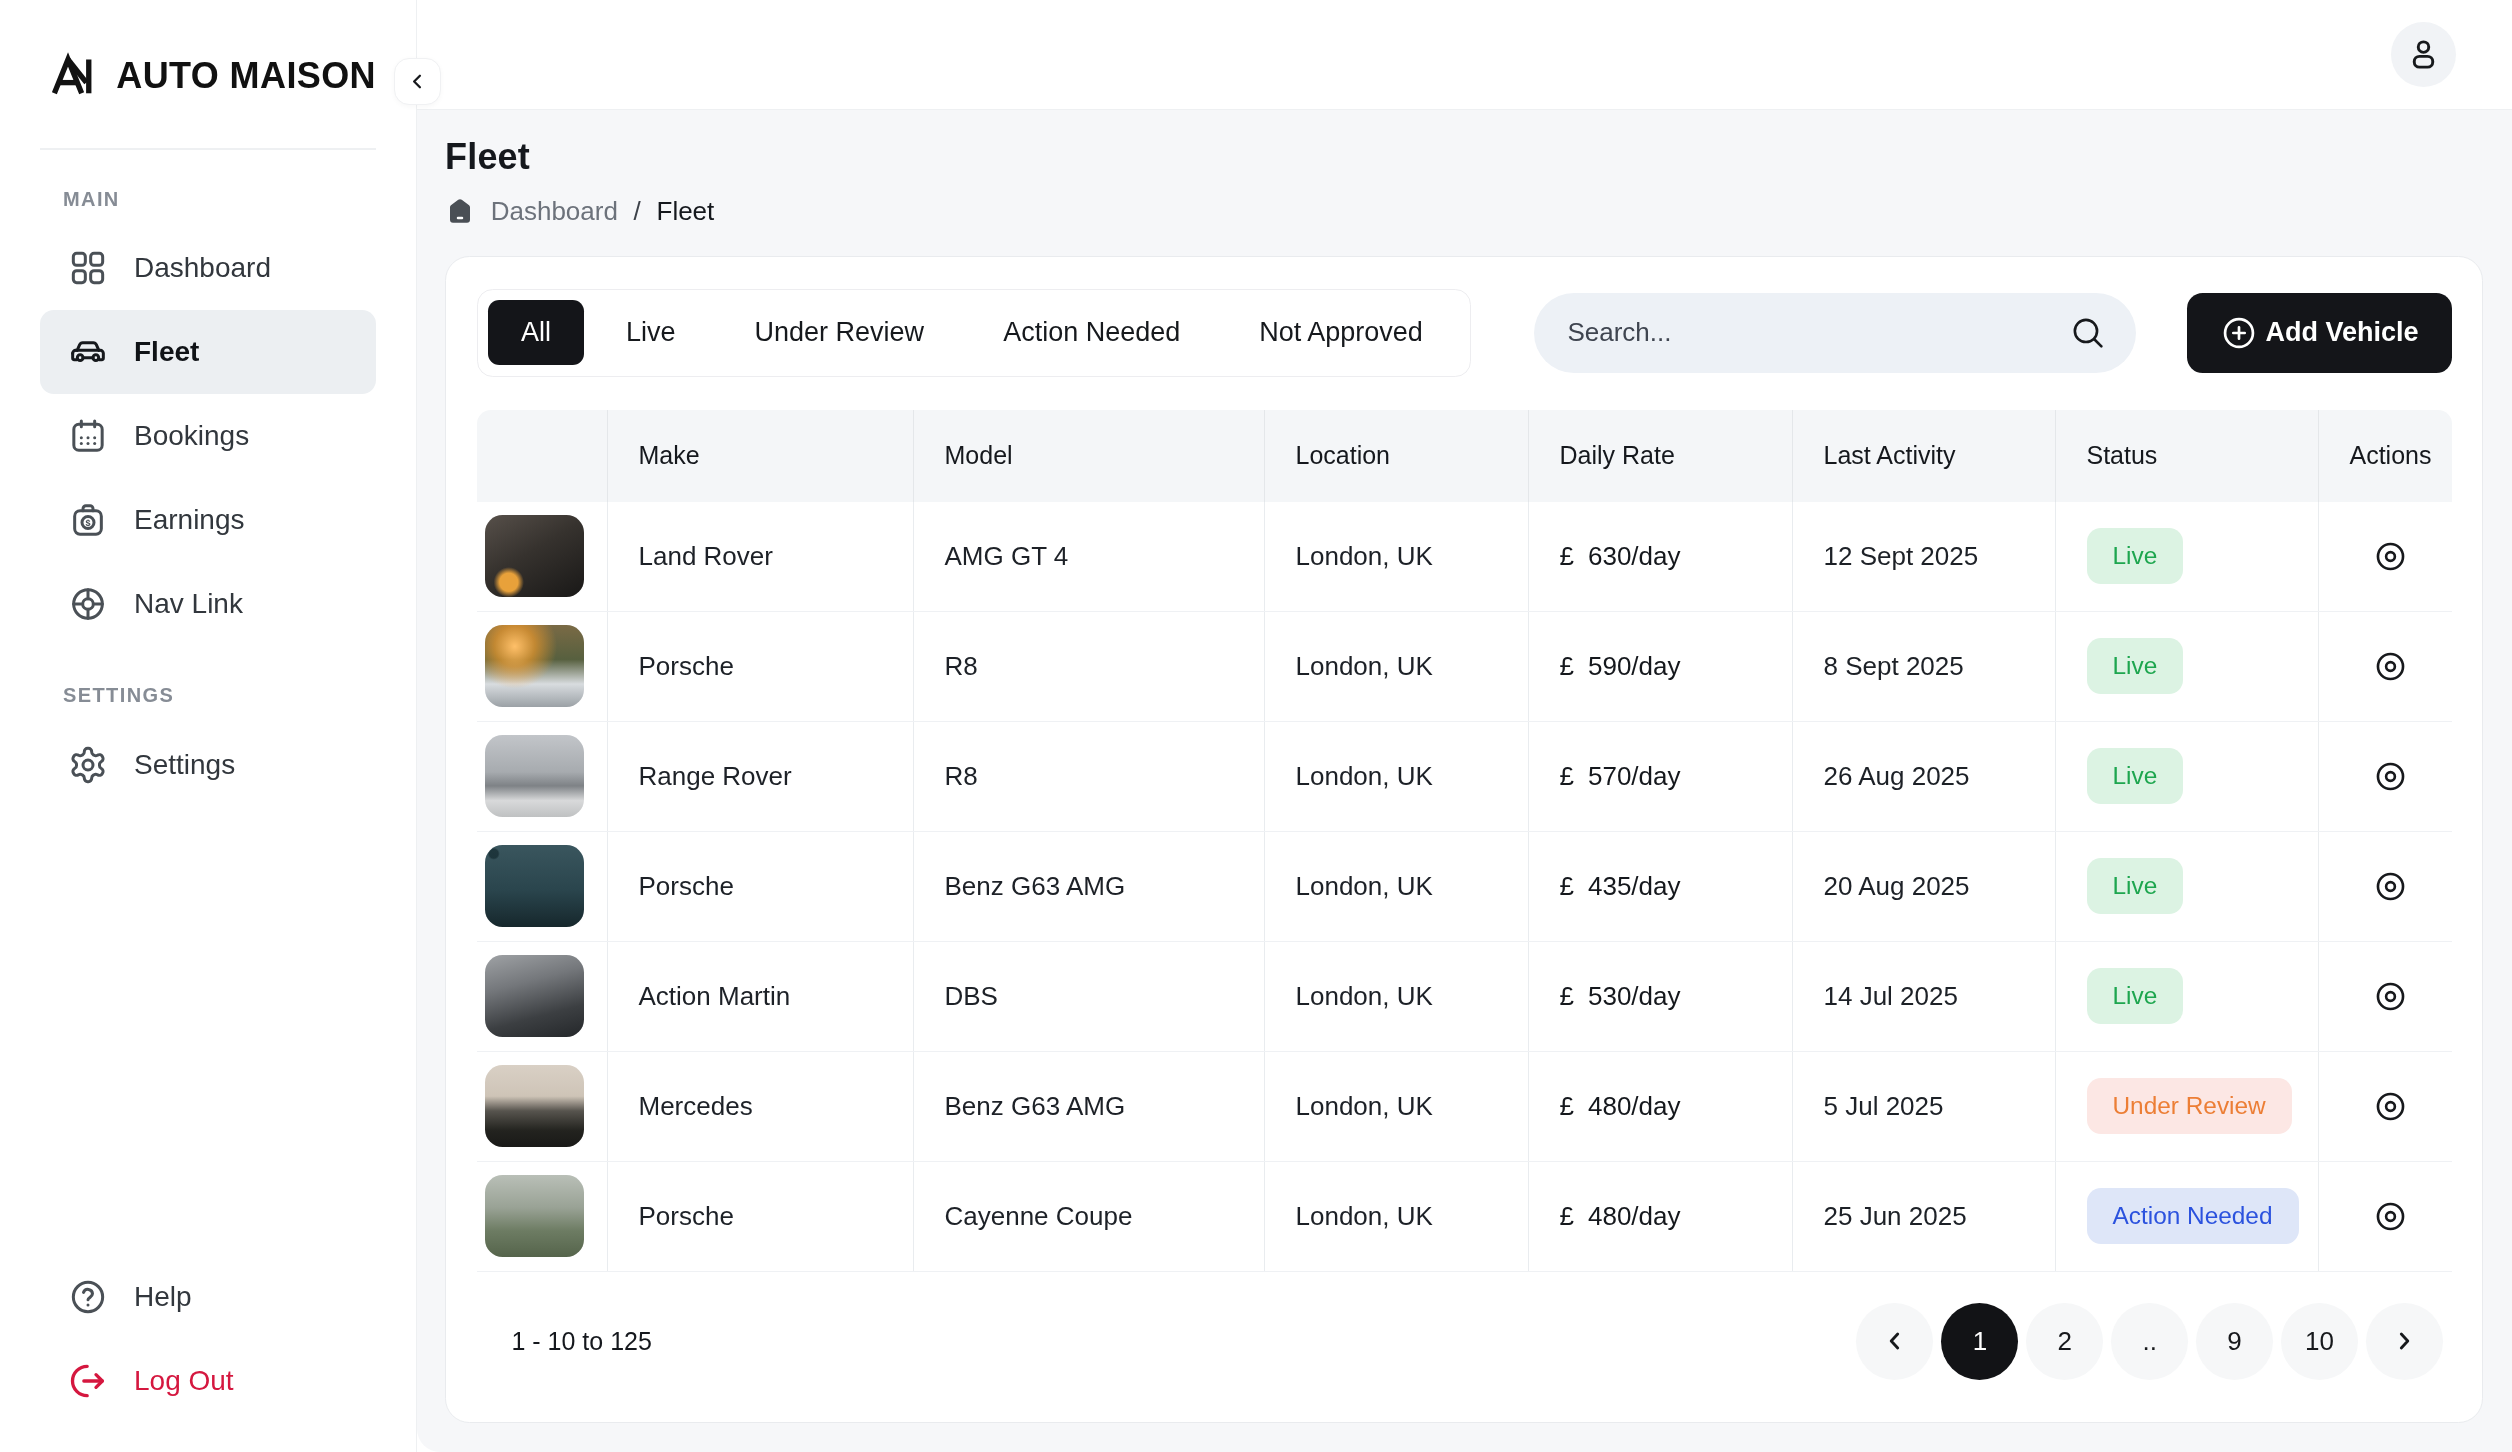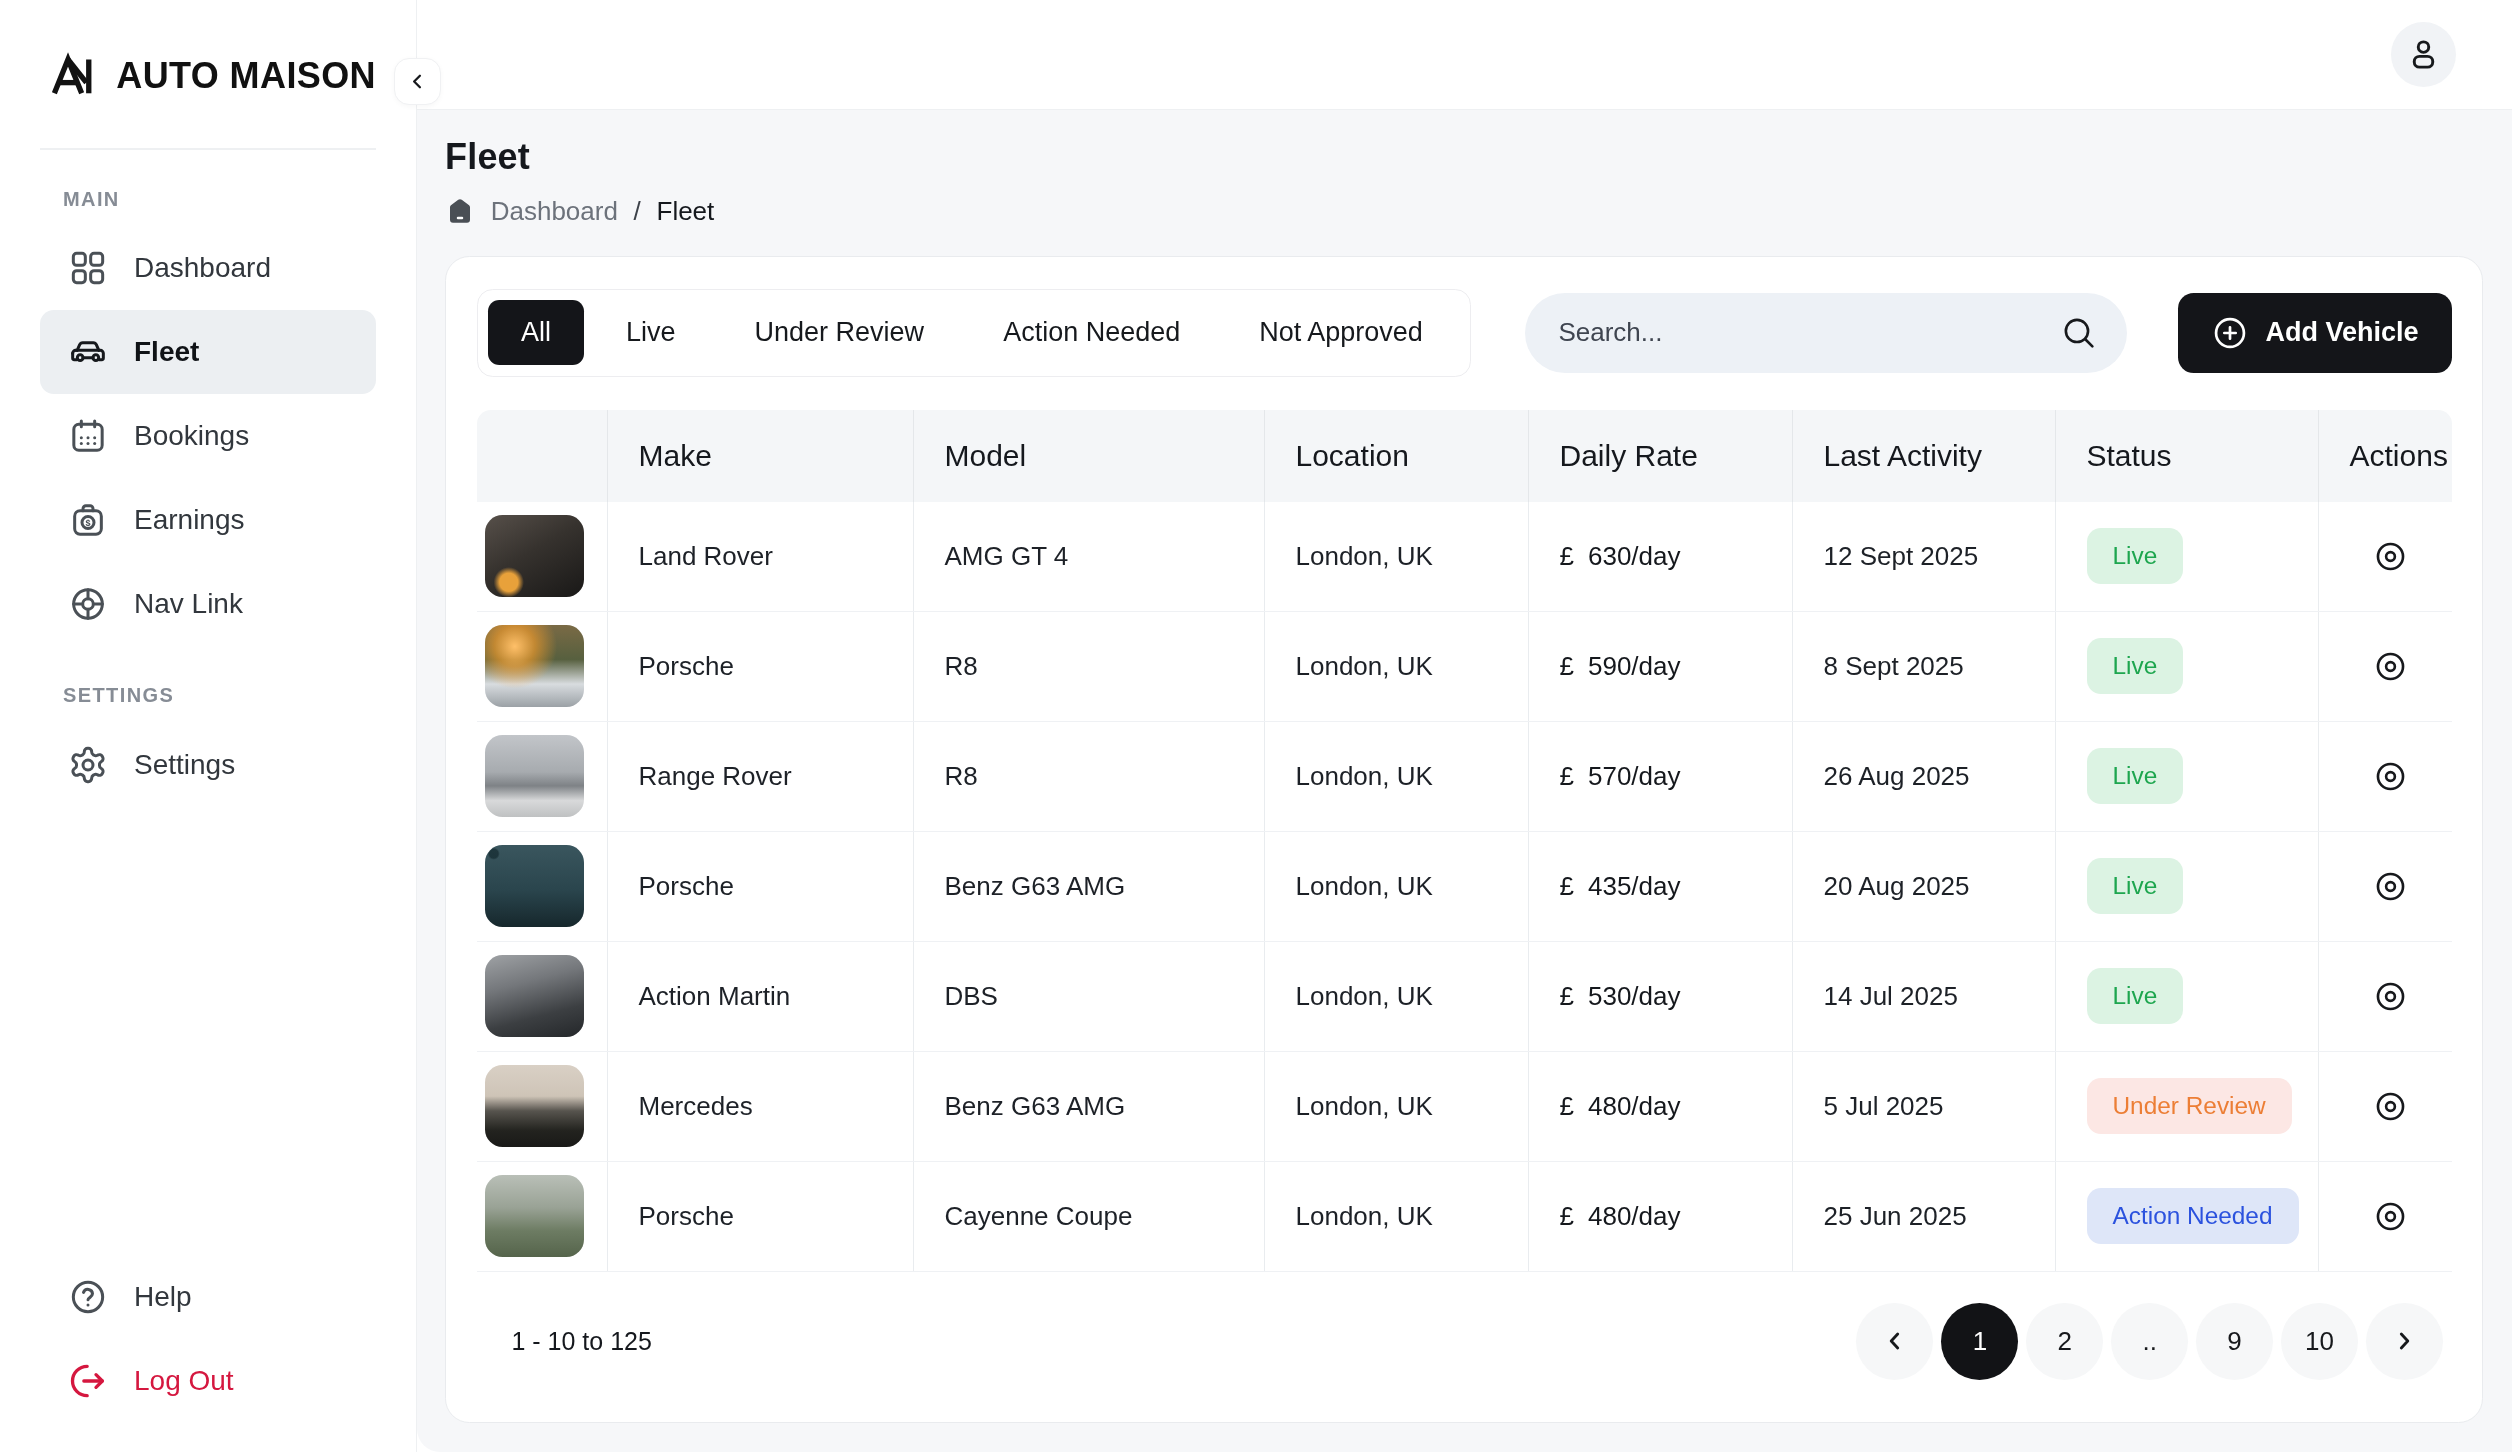--- a/index.html
+++ b/index.html
@@ -57,29 +57,29 @@
          border-radius:11.3px; cursor:pointer; white-space:nowrap; }
   .tab.active { background:#141519; color:#fff; padding:0 33px; }
   .top-right { display:flex; align-items:center; gap:51px; }
   .searchbar { width:602px; height:80px; background:#edf1f6; border-radius:40px; display:flex; align-items:center;
                padding:0 30px 0 33px; }
   .searchbar input { flex:1; border:none; outline:none; background:transparent; font-size:26px; color:#2c3138;
                      font-family:"Liberation Sans", sans-serif; }
   .searchbar input::placeholder { color:#3f4550; opacity:1; }
   .searchbar .search-ic { width:37px; height:37px; display:flex; }
   .add-btn { height:80px; background:#141519; color:#fff; border:none; border-radius:15.7px; display:flex;
-             align-items:center; gap:16px; padding:0 33px; font-size:27px; font-weight:600; cursor:pointer;
+             align-items:center; gap:7px; padding:0 33px; font-size:27px; font-weight:600; cursor:pointer;
              font-family:"Liberation Sans", sans-serif; white-space:nowrap; }
   .add-btn svg { width:38px; height:38px; }
 
   
   .tbl { margin-top:33px; }
   .trow, .thead { display:grid; grid-template-columns:130px 306px 351px 264px 264px 263px 263px 138px; }
   .thead { background:#f4f6f8; border-radius:14px 14px 0 0; height:92px; }
-  .thead .cell { font-size:30px; font-weight:500; color:#15181d; display:flex; align-items:center; }
+  .thead .cell { font-size:25px; font-weight:500; color:#15181d; display:flex; align-items:center; }
   .cell { padding-left:31px; border-left:1.7px solid #e9ecef; min-width:0; }
   .cell:first-child { border-left:none; padding-left:8.7px; }
   .thead .cell { border-left-color:#e4e7ea; }
   .trow { height:110px; border-bottom:1.7px solid #eff1f4; }
   .trow .cell { display:flex; align-items:center; font-size:26px; color:#1d2127; }
   .thumb { width:99px; height:82px; border-radius:17.5px; align-self:center; }
   .rate { display:flex; align-items:center; gap:14px; font-weight:500; color:#15181d; }
   .badge { font-size:24.4px; font-weight:500; padding:15.7px 26px; border-radius:14px; line-height:1; white-space:nowrap; }
   .eye-btn { width:40px; height:40px; background:none; border:none; cursor:pointer; display:flex; align-items:center;
              justify-content:center; color:#17191c; margin-left:21px; }

